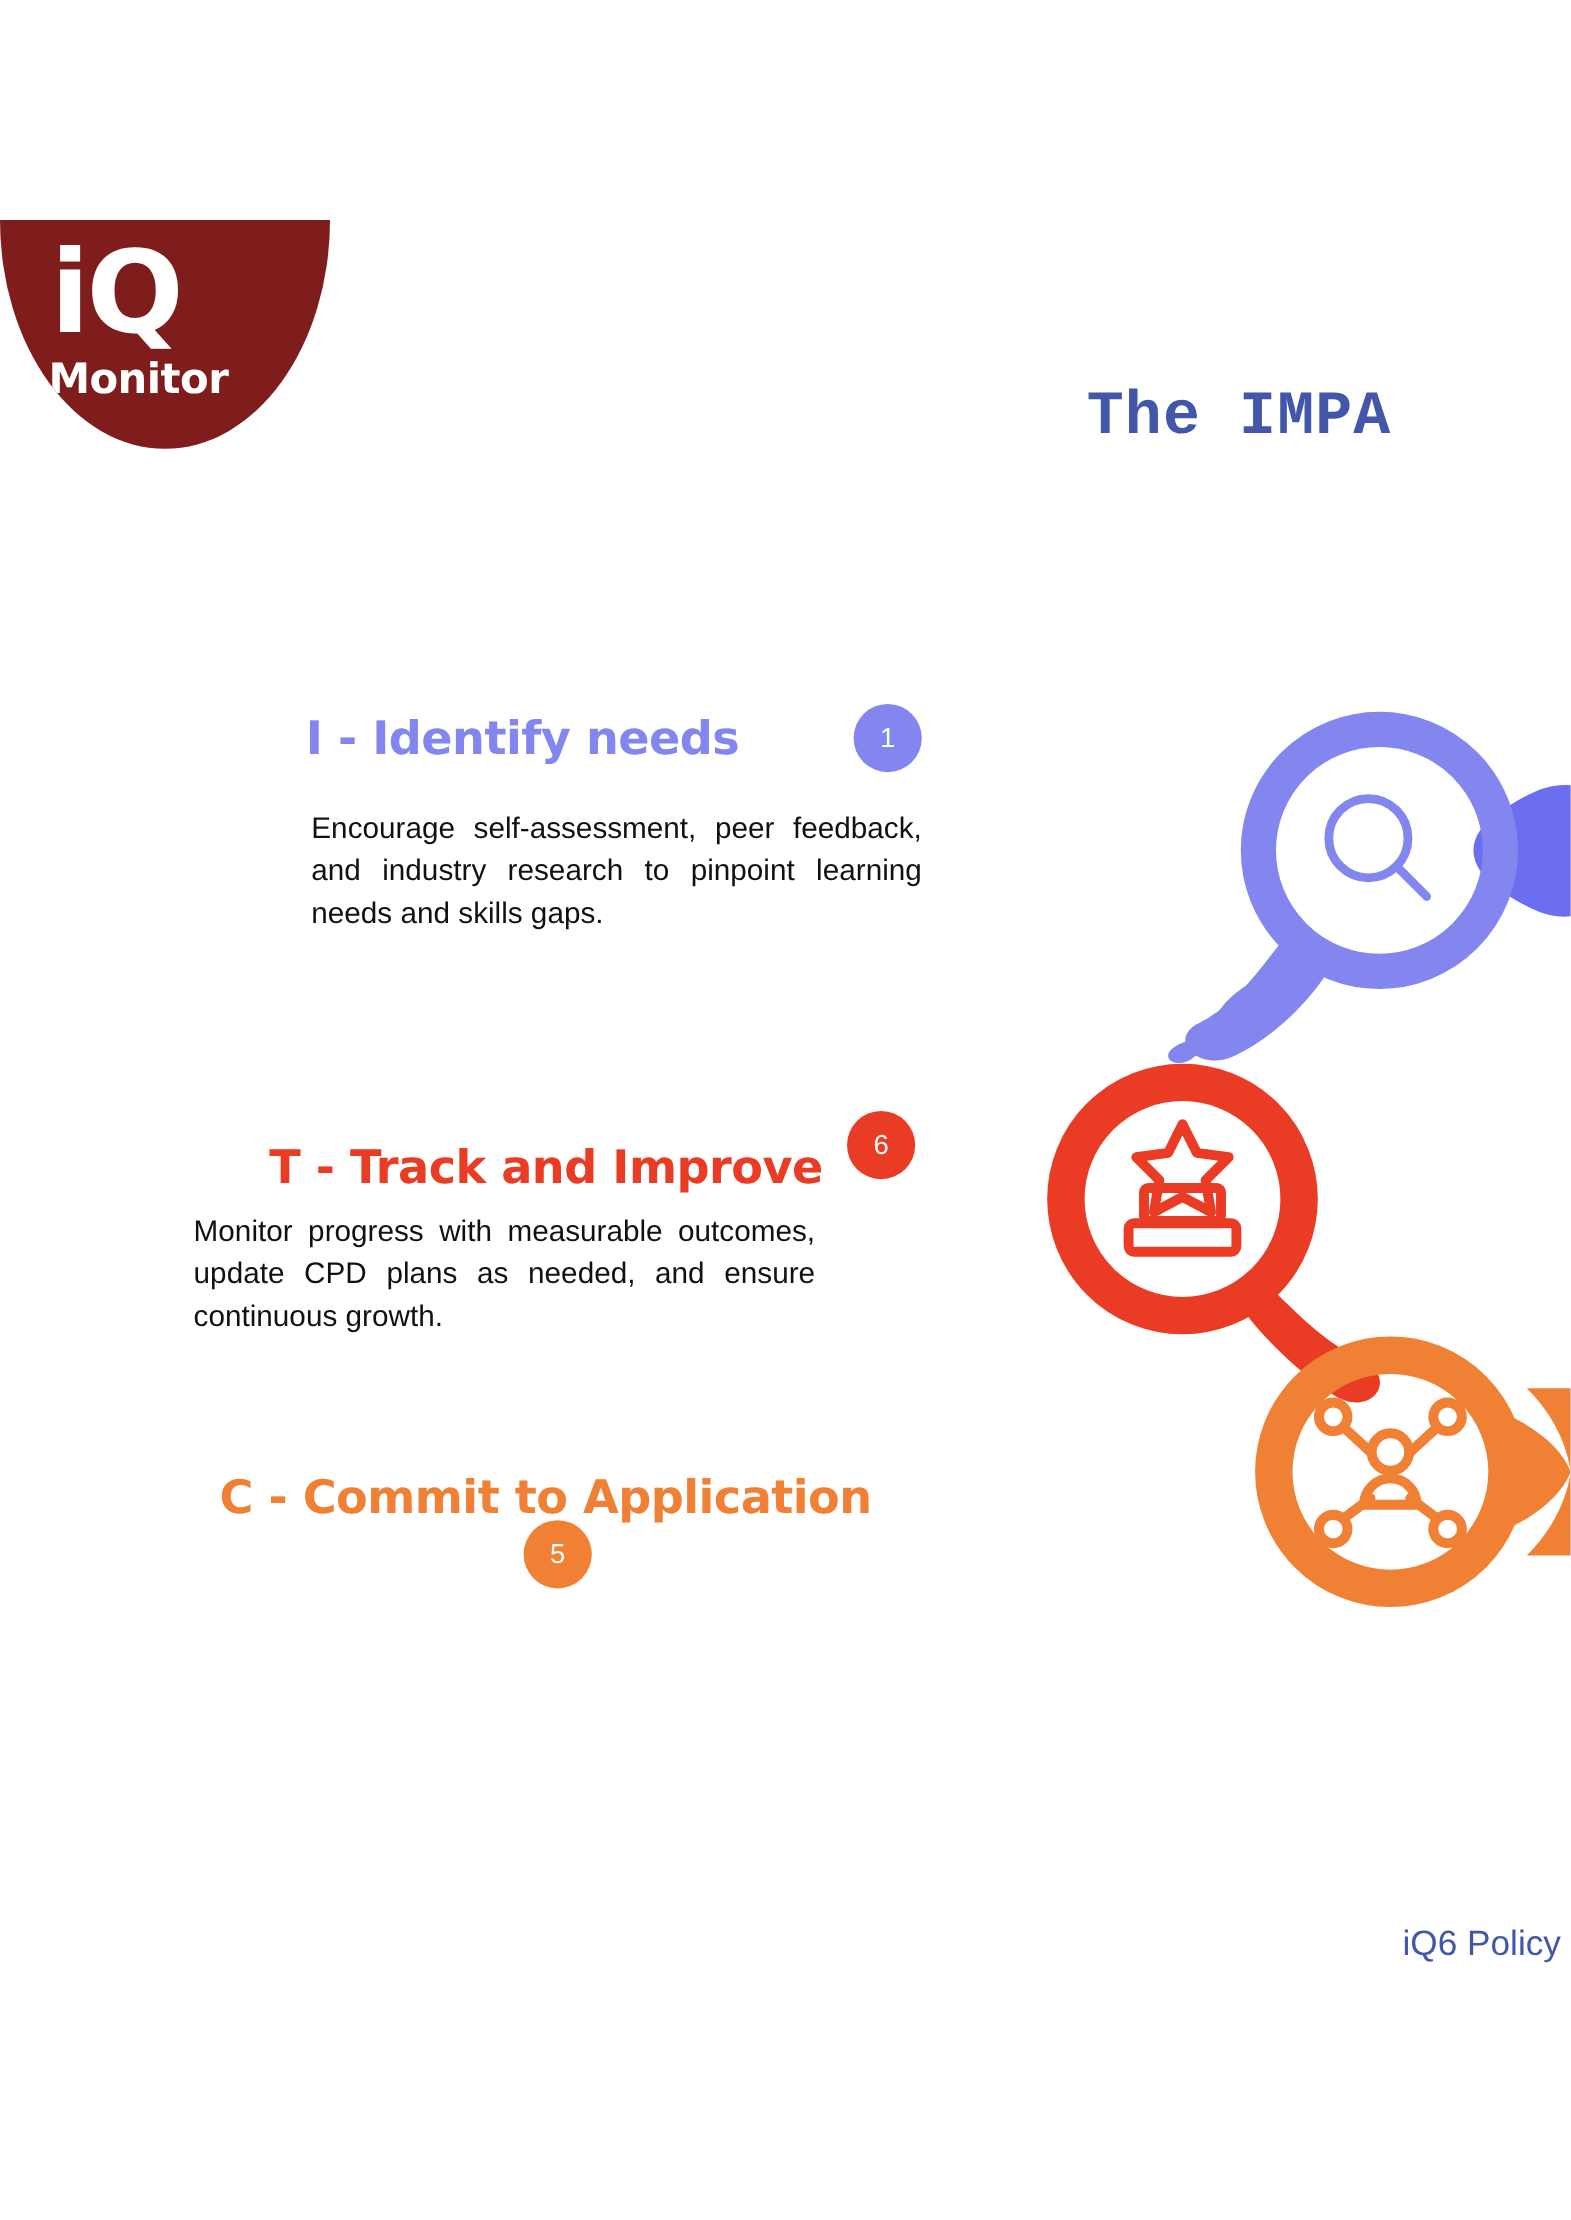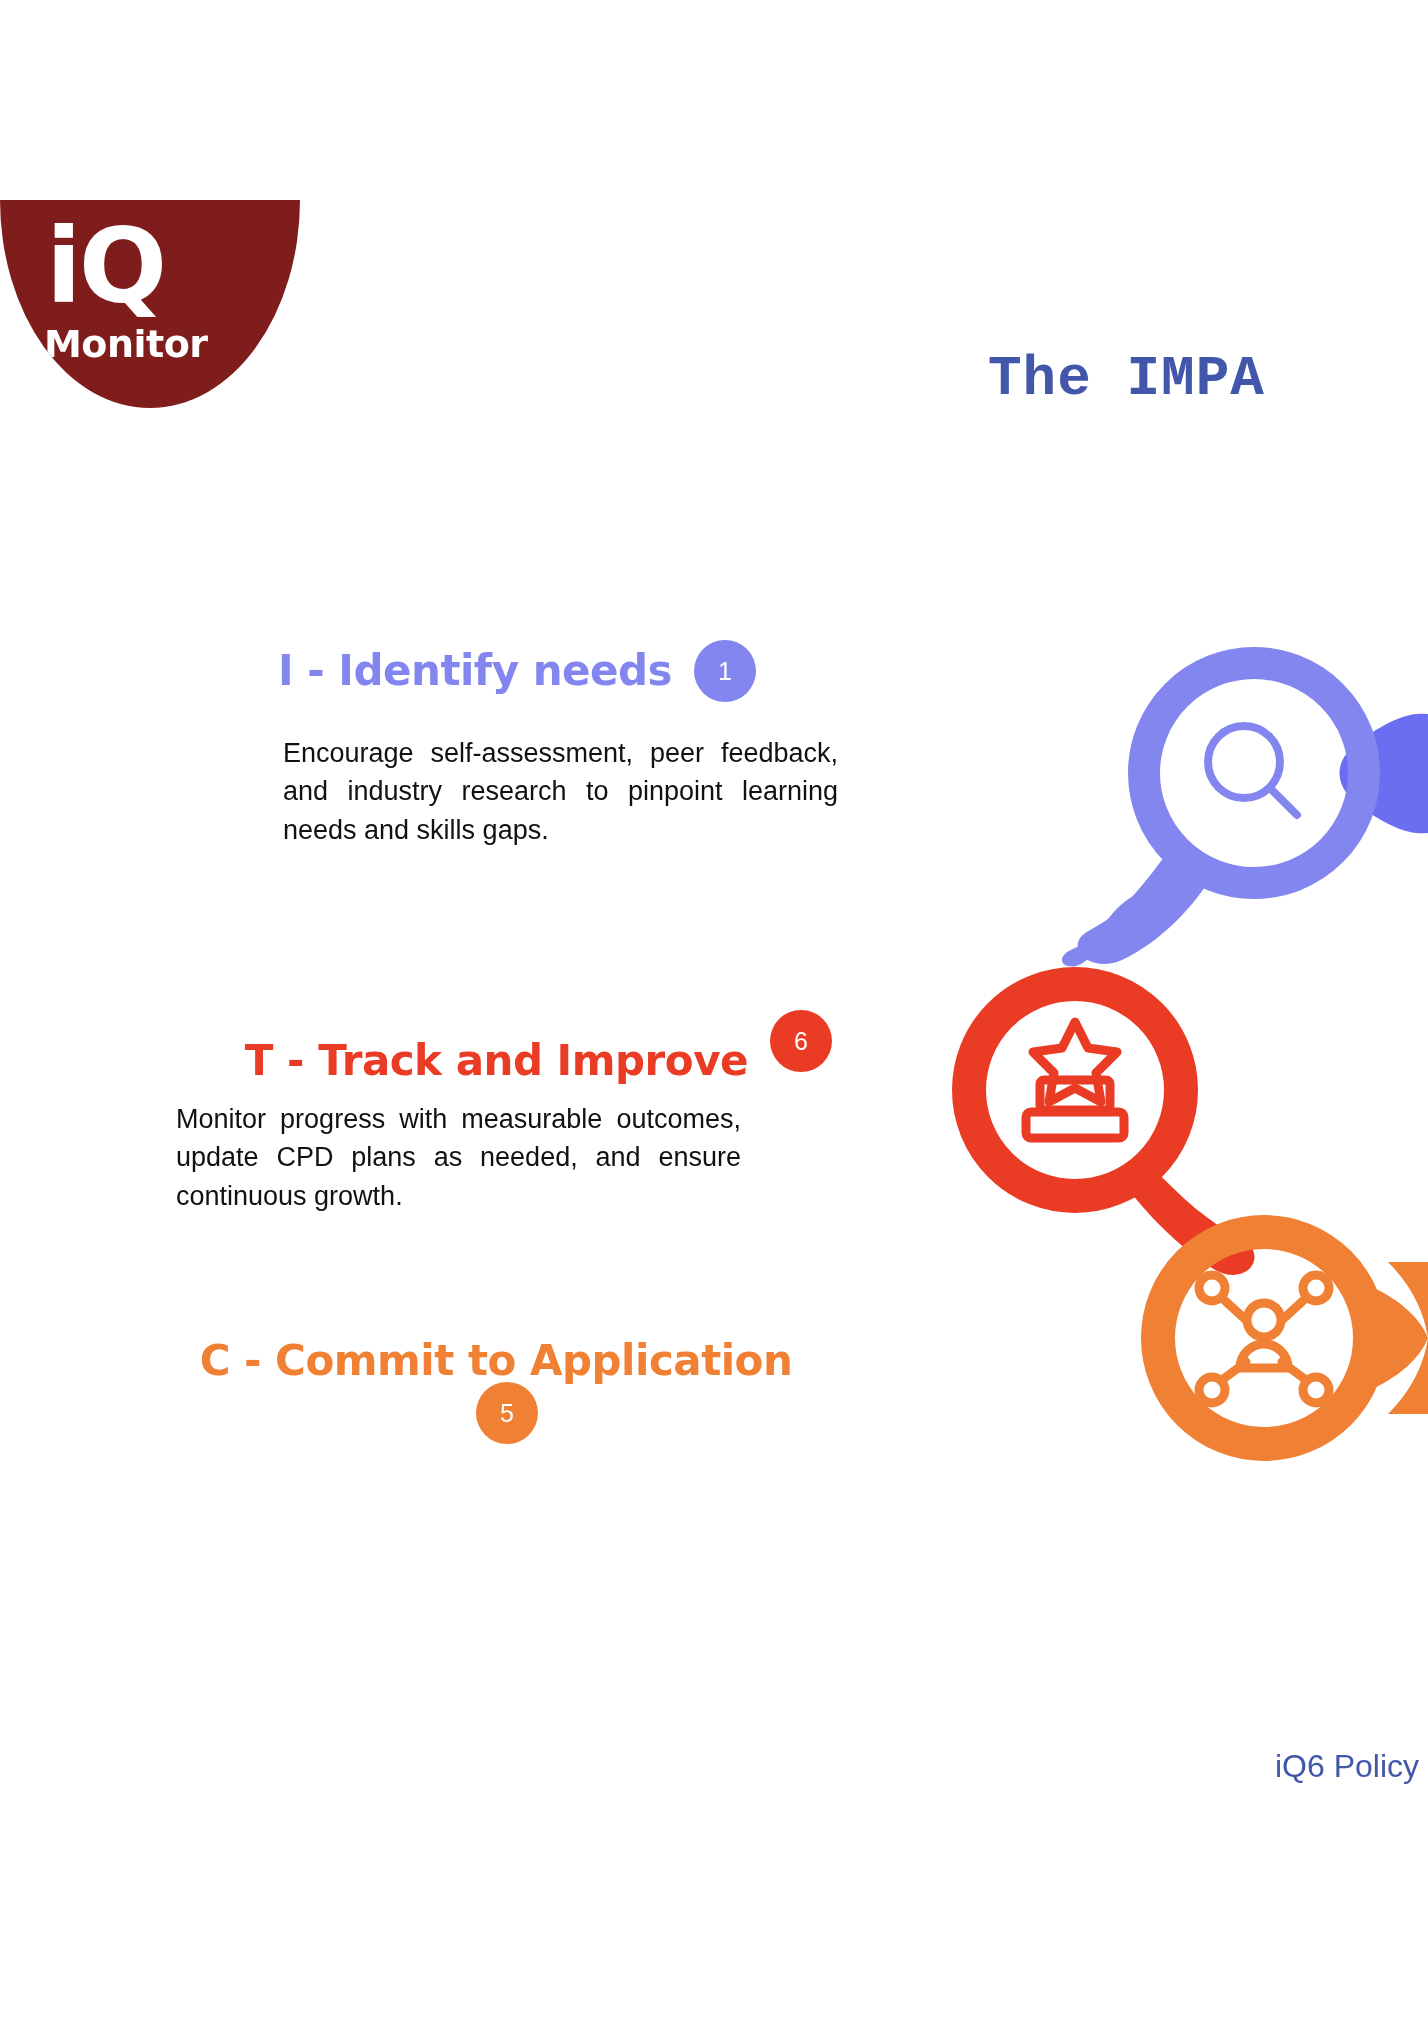--- a/index.html
+++ b/index.html
@@ -99,21 +99,21 @@
     margin-top: 18px;
     font-family: "Liberation Sans", sans-serif;
     font-size: 27px;
     line-height: 1.42;
     color: #111111;
     text-align: justify;
     text-justify: inter-word;
   }
 
   #step-1 { left: 278px; top: 640px; width: 560px; }
-  #step-1 .step-head { justify-content: flex-start; }
+  #step-1 .step-head { justify-content: space-between; }
   #step-1 .step-title { color: #8286ee; }
   #step-1 .step-badge { background: #8286ee; }
   #step-1 .step-body { width: 555px; margin-left: 5px; margin-top: 32px; }
 
   #step-2 { left: 160px; top: 1000px; width: 672px; }
   #step-2 .step-head { justify-content: flex-end; }
   #step-2 .step-title { color: #ea3b24; margin-top: 40px; }
   #step-2 .step-badge { background: #ea3b24; }
   #step-2 .step-body { width: 565px; margin-left: 16px; }
 

